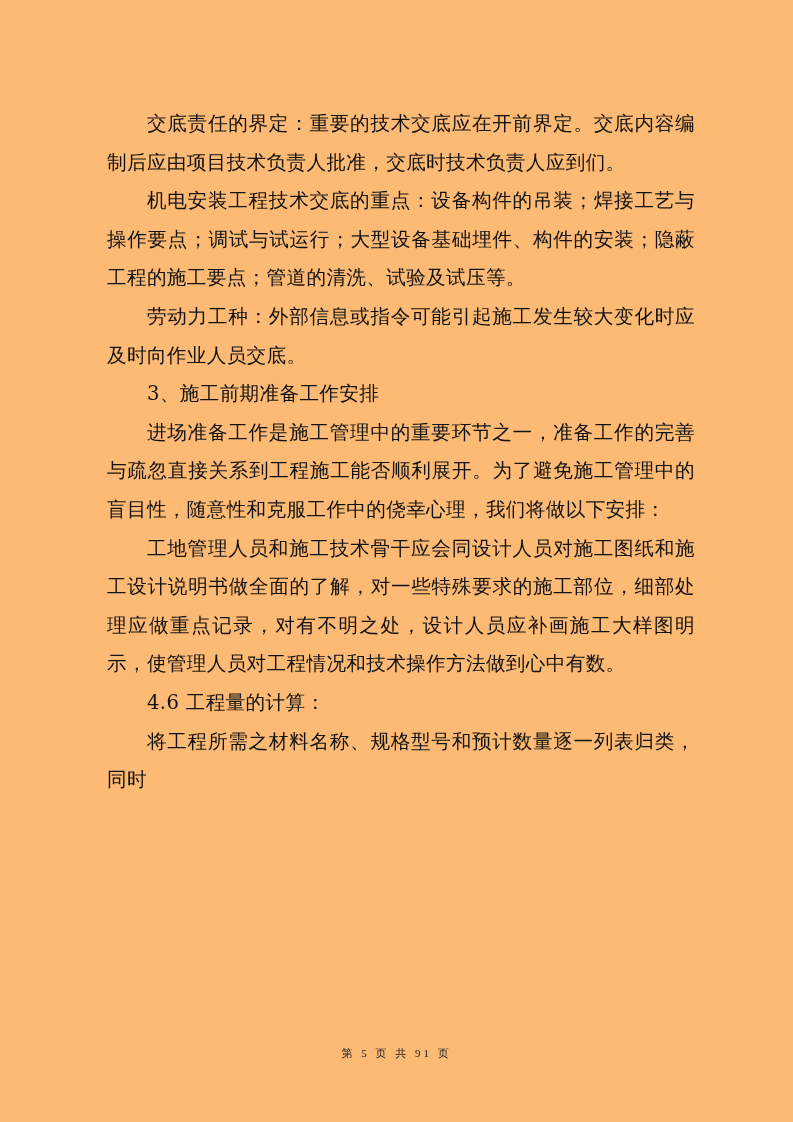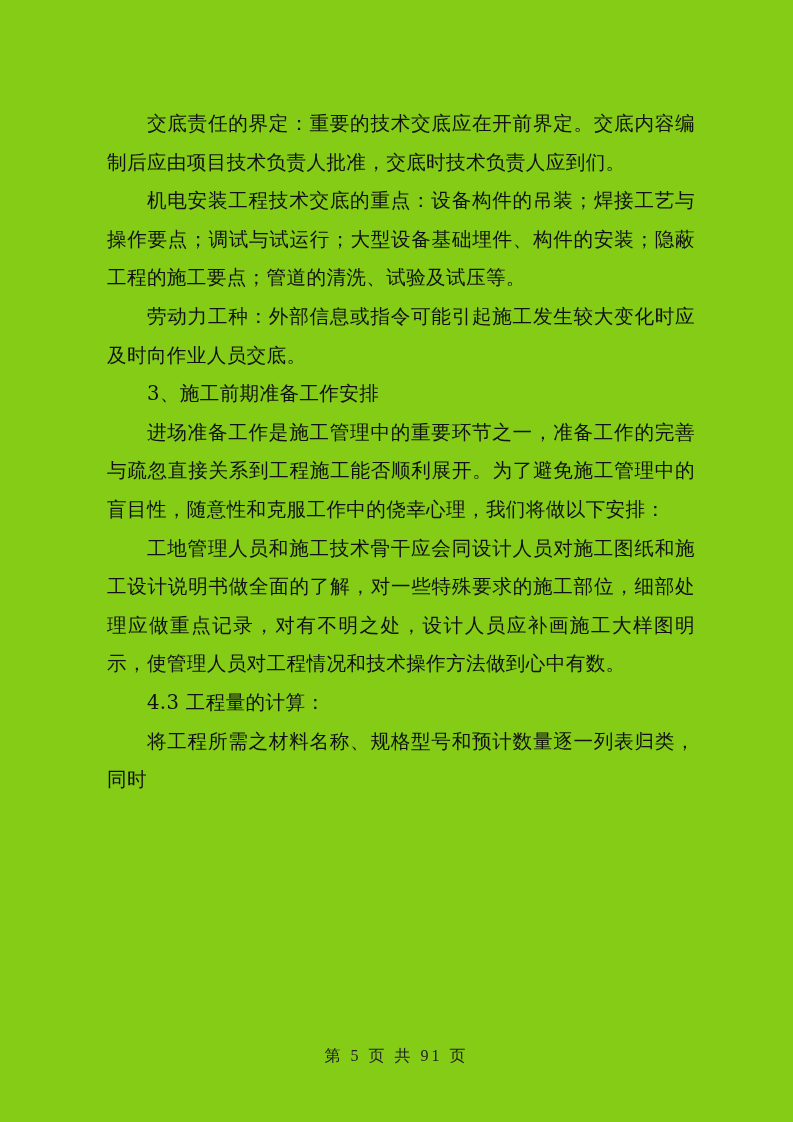--- a/index.html
+++ b/index.html
@@ -14,21 +14,21 @@
       overflow: hidden;
       font-family: "DejaVu Serif", "Liberation Serif", serif;
       color: #111111;
     }
     .page {
       position: absolute;
       left: 0;
       top: 0;
       width: 793px;
       height: 1122px;
-      background: #84cc16;
+      background: #fdba74;
     }
     .content {
       position: absolute;
       left: 107px;
       top: 105px;
       width: 588px;
     }
     .para {
       margin: 0;
       font-size: 19.6px;
@@ -40,35 +40,35 @@
     }
     .indent {
       text-indent: 40px;
     }
     .footer {
       position: absolute;
       left: 0;
       width: 793px;
       top: 1046px;
       text-align: center;
-      font-size: 16px;
+      font-size: 11px;
       letter-spacing: 3px;
       color: #222222;
       font-family: "Liberation Serif", "DejaVu Serif", serif;
     }
   </style>
 </head>
 <body>
 
 <div class="page">
   <div class="content">
     <p class="para indent">交底责任的界定：重要的技术交底应在开前界定。交底内容编制后应由项目技术负责人批准，交底时技术负责人应到们。</p>
     <p class="para indent">机电安装工程技术交底的重点：设备构件的吊装；焊接工艺与操作要点；调试与试运行；大型设备基础埋件、构件的安装；隐蔽工程的施工要点；管道的清洗、试验及试压等。</p>
     <p class="para indent">劳动力工种：外部信息或指令可能引起施工发生较大变化时应及时向作业人员交底。</p>
     <p class="para indent">3、施工前期准备工作安排</p>
     <p class="para indent">进场准备工作是施工管理中的重要环节之一，准备工作的完善与疏忽直接关系到工程施工能否顺利展开。为了避免施工管理中的盲目性，随意性和克服工作中的侥幸心理，我们将做以下安排：</p>
     <p class="para indent">工地管理人员和施工技术骨干应会同设计人员对施工图纸和施工设计说明书做全面的了解，对一些特殊要求的施工部位，细部处理应做重点记录，对有不明之处，设计人员应补画施工大样图明示，使管理人员对工程情况和技术操作方法做到心中有数。</p>
-    <p class="para indent">4.3 工程量的计算：</p>
+    <p class="para indent">4.6 工程量的计算：</p>
     <p class="para indent">将工程所需之材料名称、规格型号和预计数量逐一列表归类，同时</p>
   </div>
 
   <div class="footer">第 5 页 共 91 页</div>
 </div>
 
 </body></html>

